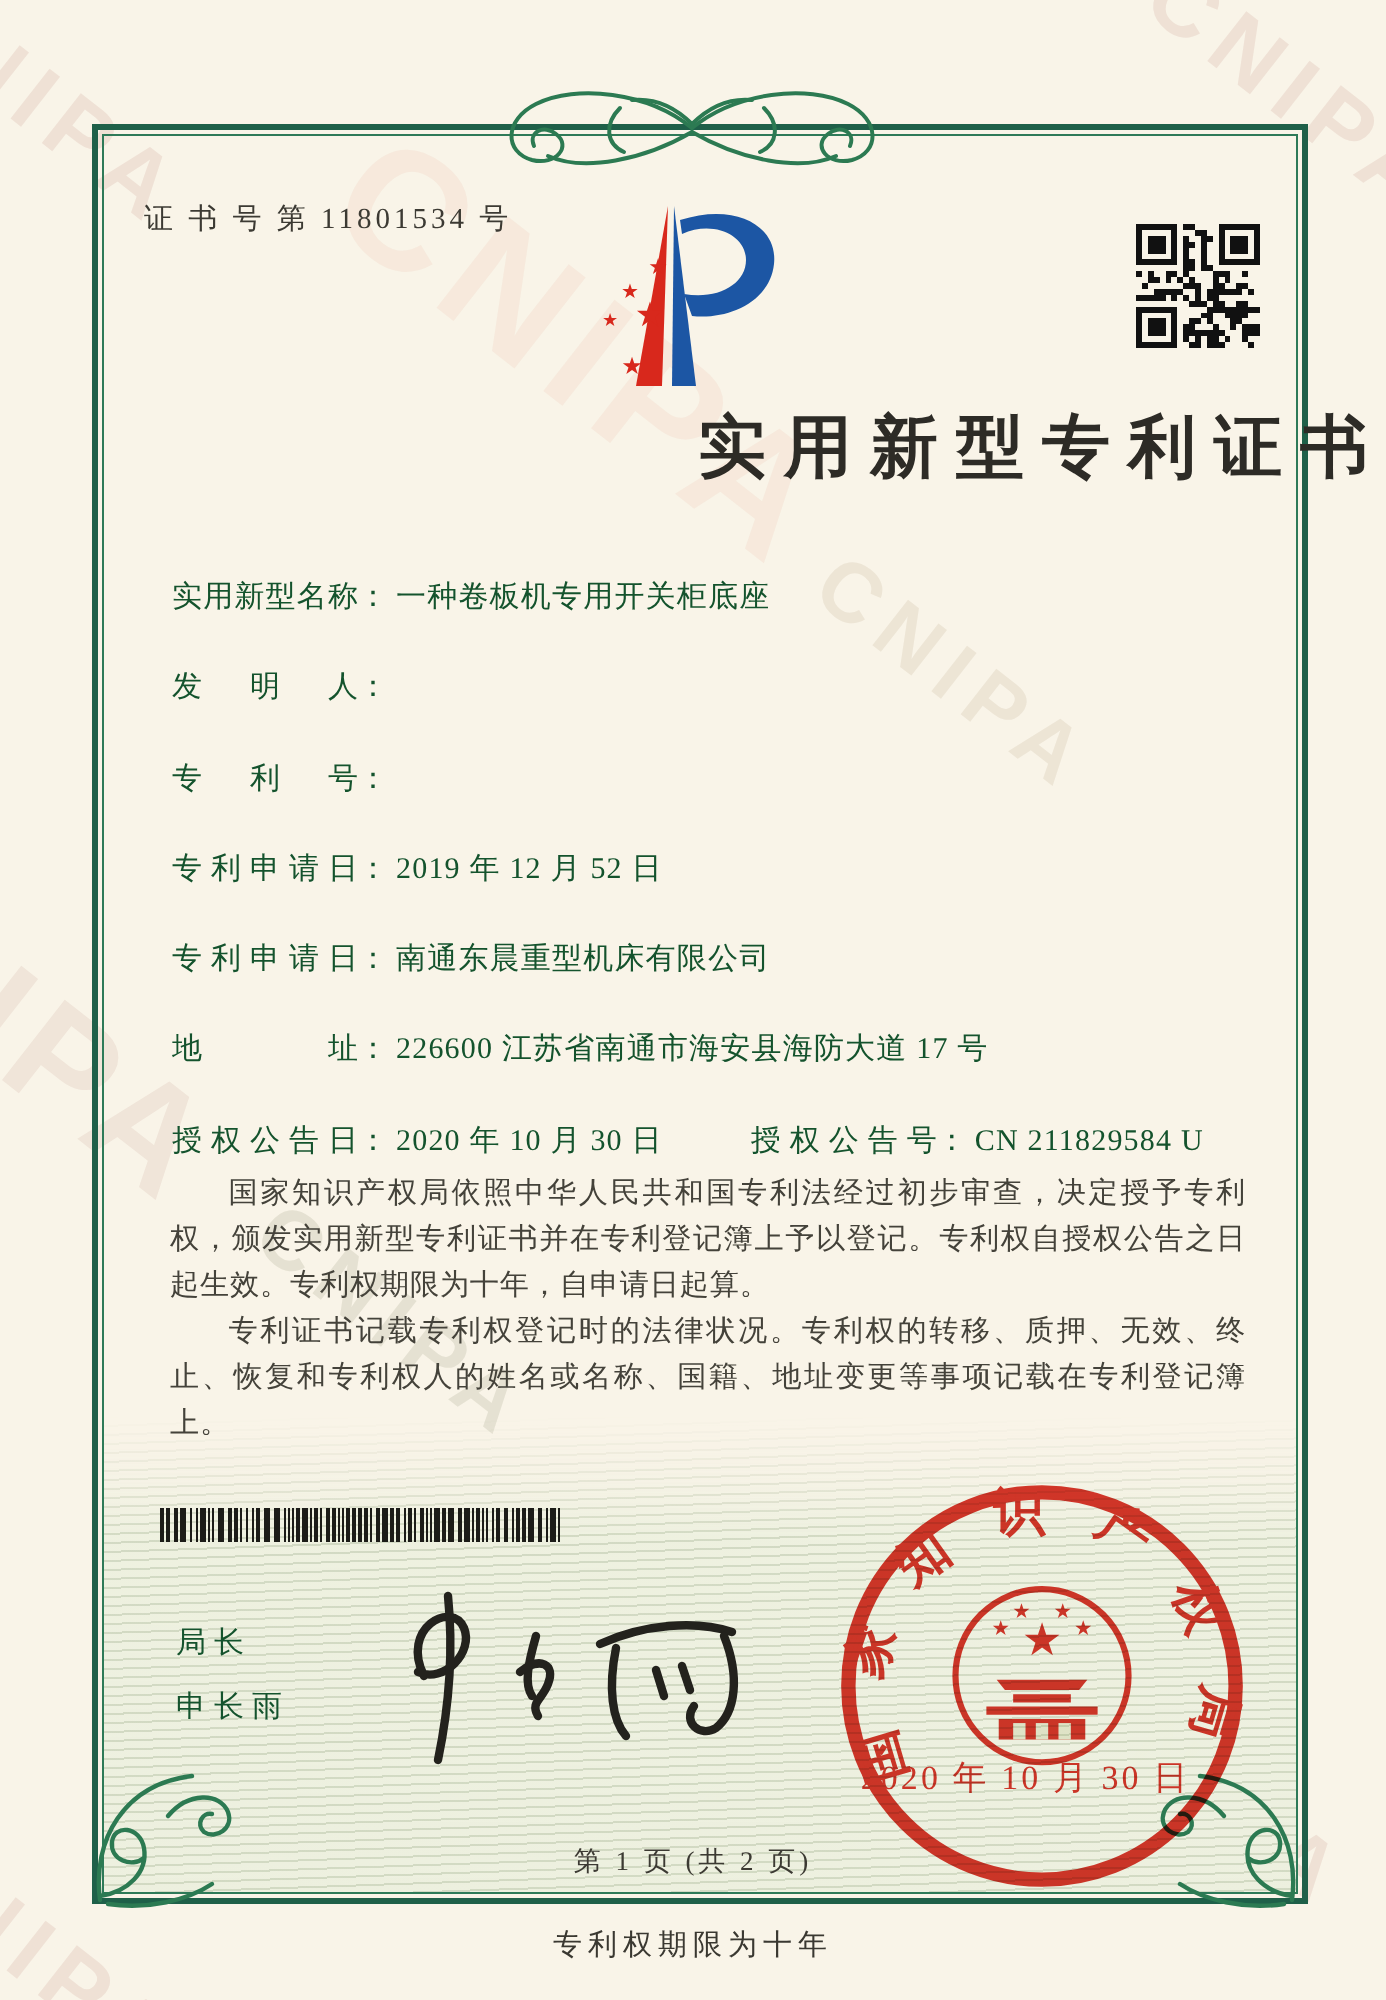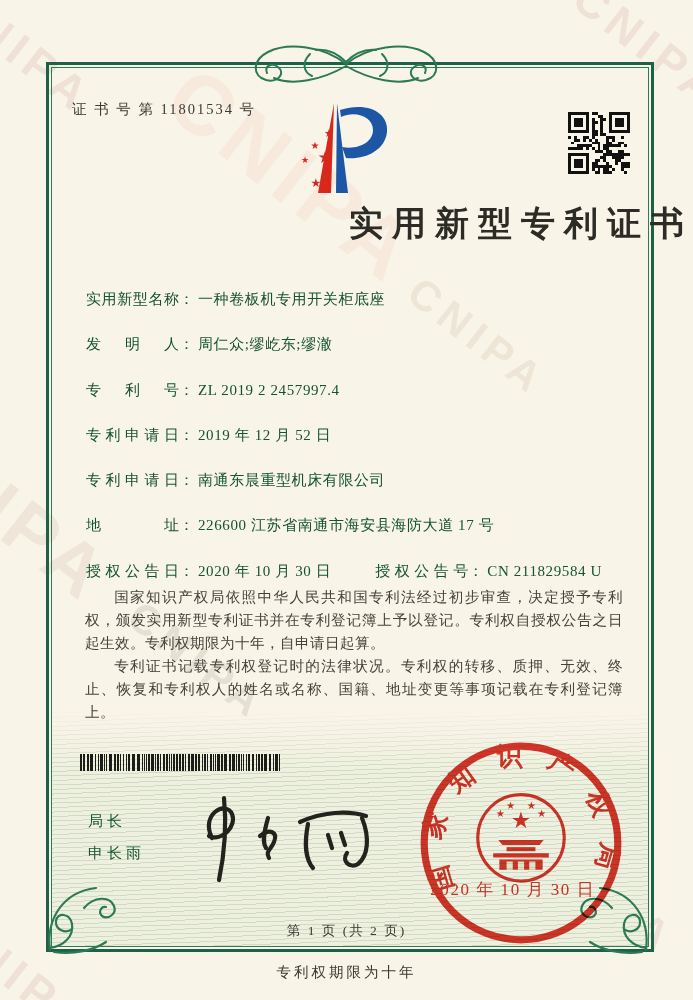--- a/index.html
+++ b/index.html
@@ -303,26 +303,24 @@
 
   <div class="fields">
     <div class="frow">
       <span class="flabel">实用新型名称</span>
         <span class="colon">：</span>
         <span class="fvalue">一种卷板机专用开关柜底座</span>
     </div>
     <div class="frow">
       <span class="flabel">发明人</span>
         <span class="colon">：</span>
-        <span class="fvalue">周仁众;缪屹东;缪澈</span>
     </div>
     <div class="frow">
       <span class="flabel">专利号</span>
         <span class="colon">：</span>
-        <span class="fvalue">ZL 2019 2 2457997.4</span>
     </div>
     <div class="frow">
       <span class="flabel">专利申请日</span>
         <span class="colon">：</span>
         <span class="fvalue">2019 年 12 月 52 日</span>
     </div>
     <div class="frow">
       <span class="flabel">专利申请日</span>
         <span class="colon">：</span>
         <span class="fvalue">南通东晨重型机床有限公司</span>

